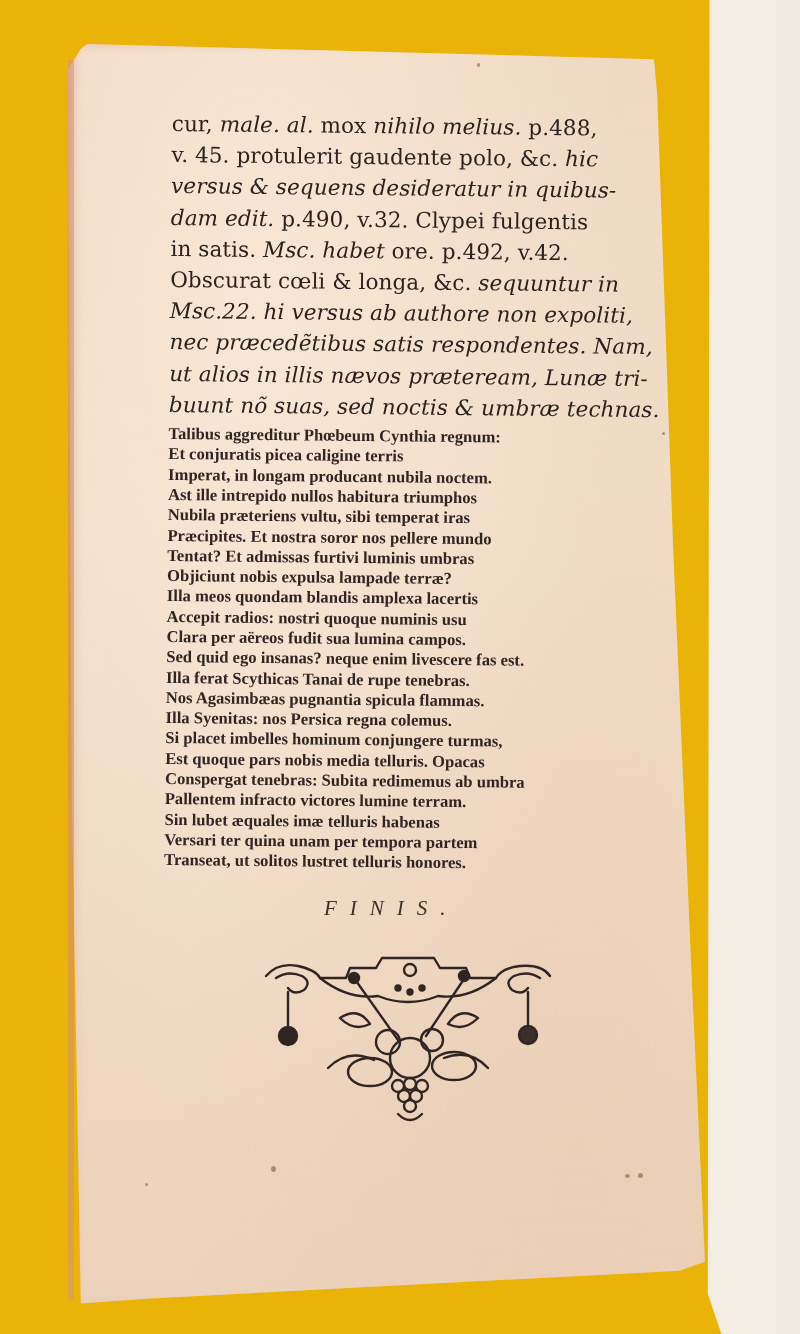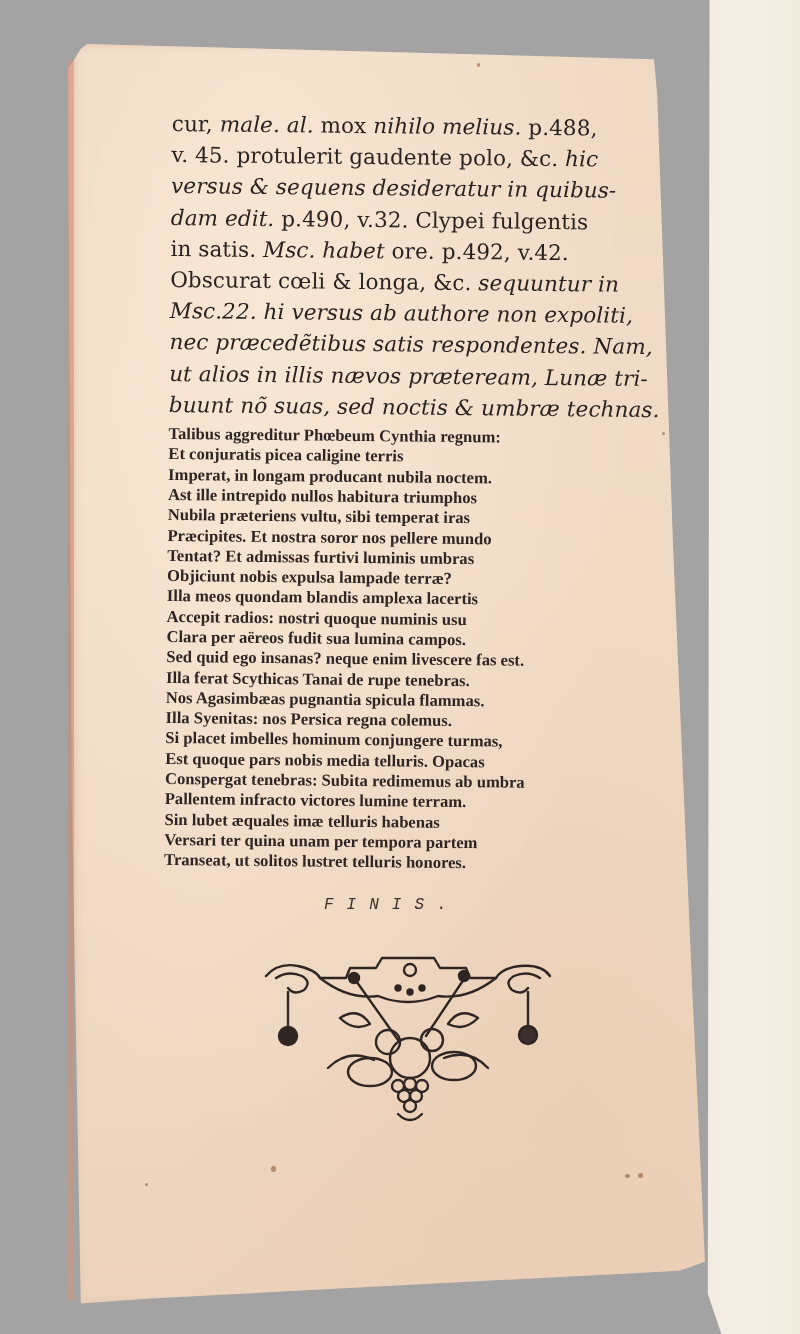--- a/index.html
+++ b/index.html
@@ -7,21 +7,21 @@
       padding: 0;
       width: 800px;
       height: 1334px;
       overflow: hidden;
       background: #050505;
     }
     .scene {
       position: relative;
       width: 800px;
       height: 1334px;
-      background: #a3a3a3;
+      background: #eab308;
     }
     
     .right-page {
       position: absolute;
       left: 650px;
       top: 0;
       width: 170px;
       height: 1334px;
       background: linear-gradient(90deg, #e9dfd1 0%, #f2ebe0 18%, #f4eee5 60%, #efe7db 100%);
       clip-path: polygon(0 0, 100% 0, 100% 100%, 42% 100%, 34% 97%, 35% 0);
@@ -86,23 +86,23 @@
     }
     .verse .line {
       display: block;
       white-space: nowrap;
     }
     .finis {
       position: absolute;
       left: 324px;
       top: 896px;
       width: 200px;
-      font-family: Liberation Mono, monospace;
+      font-family: Liberation Serif, serif;
       font-style: italic;
-      font-size: 16px;
+      font-size: 21px;
       letter-spacing: 13px;
       color: #3b302c;
     }
     .ornament {
       position: absolute;
       left: 258px;
       top: 948px;
       width: 300px;
       height: 180px;
     }

